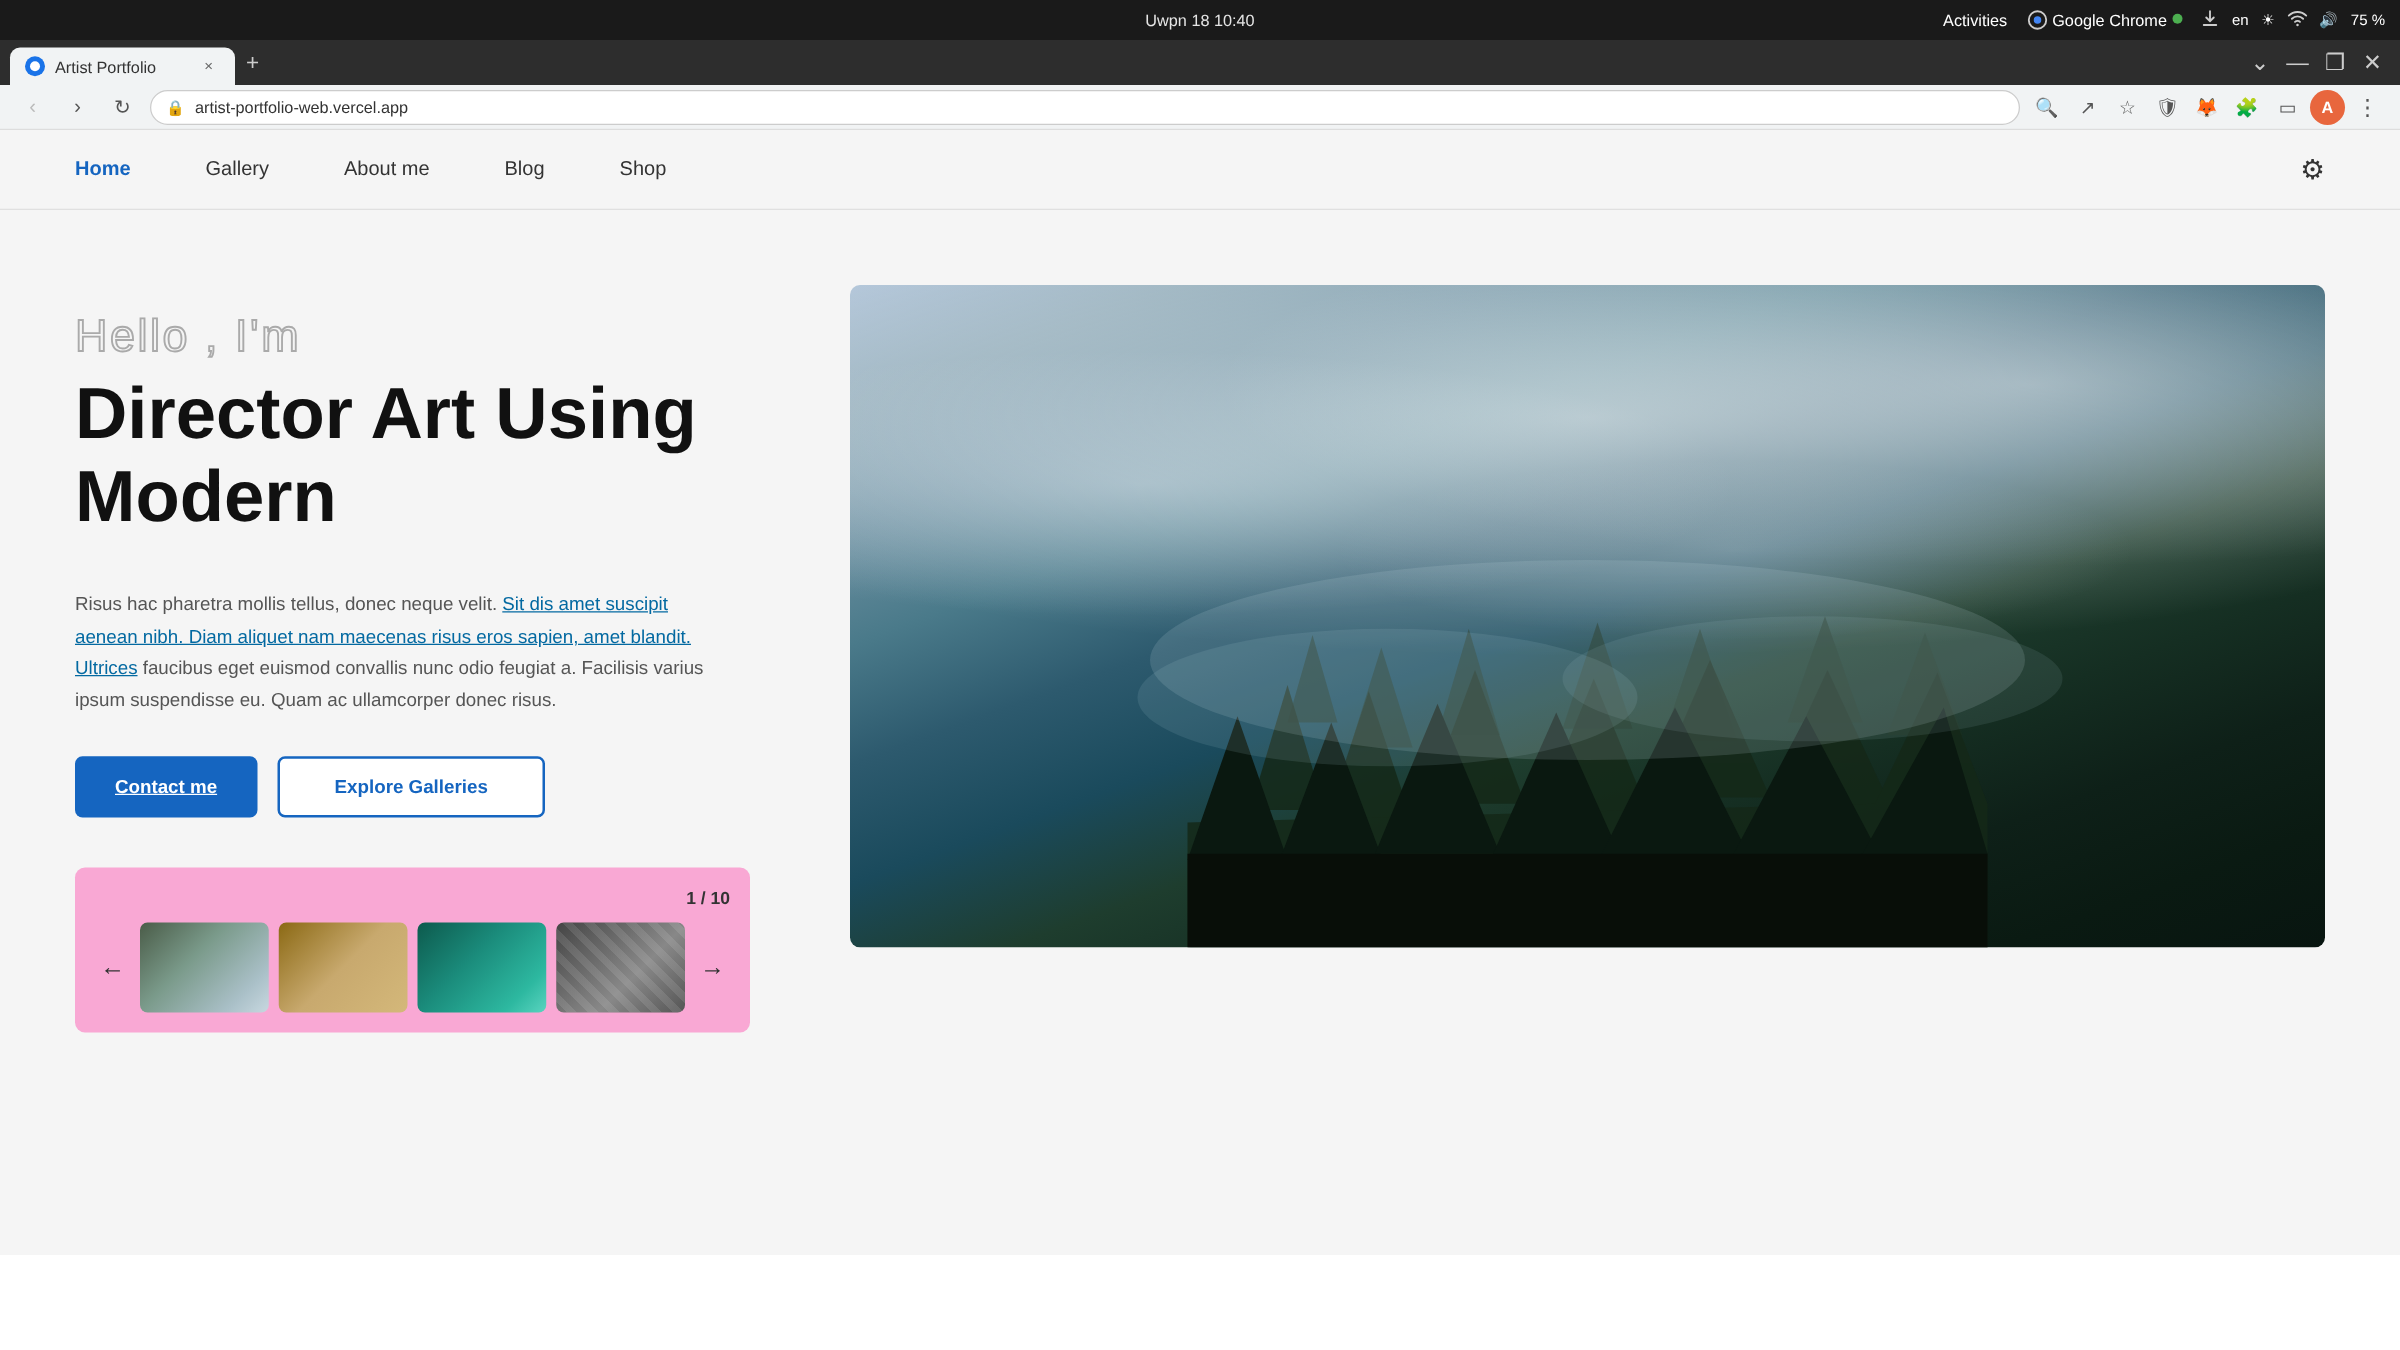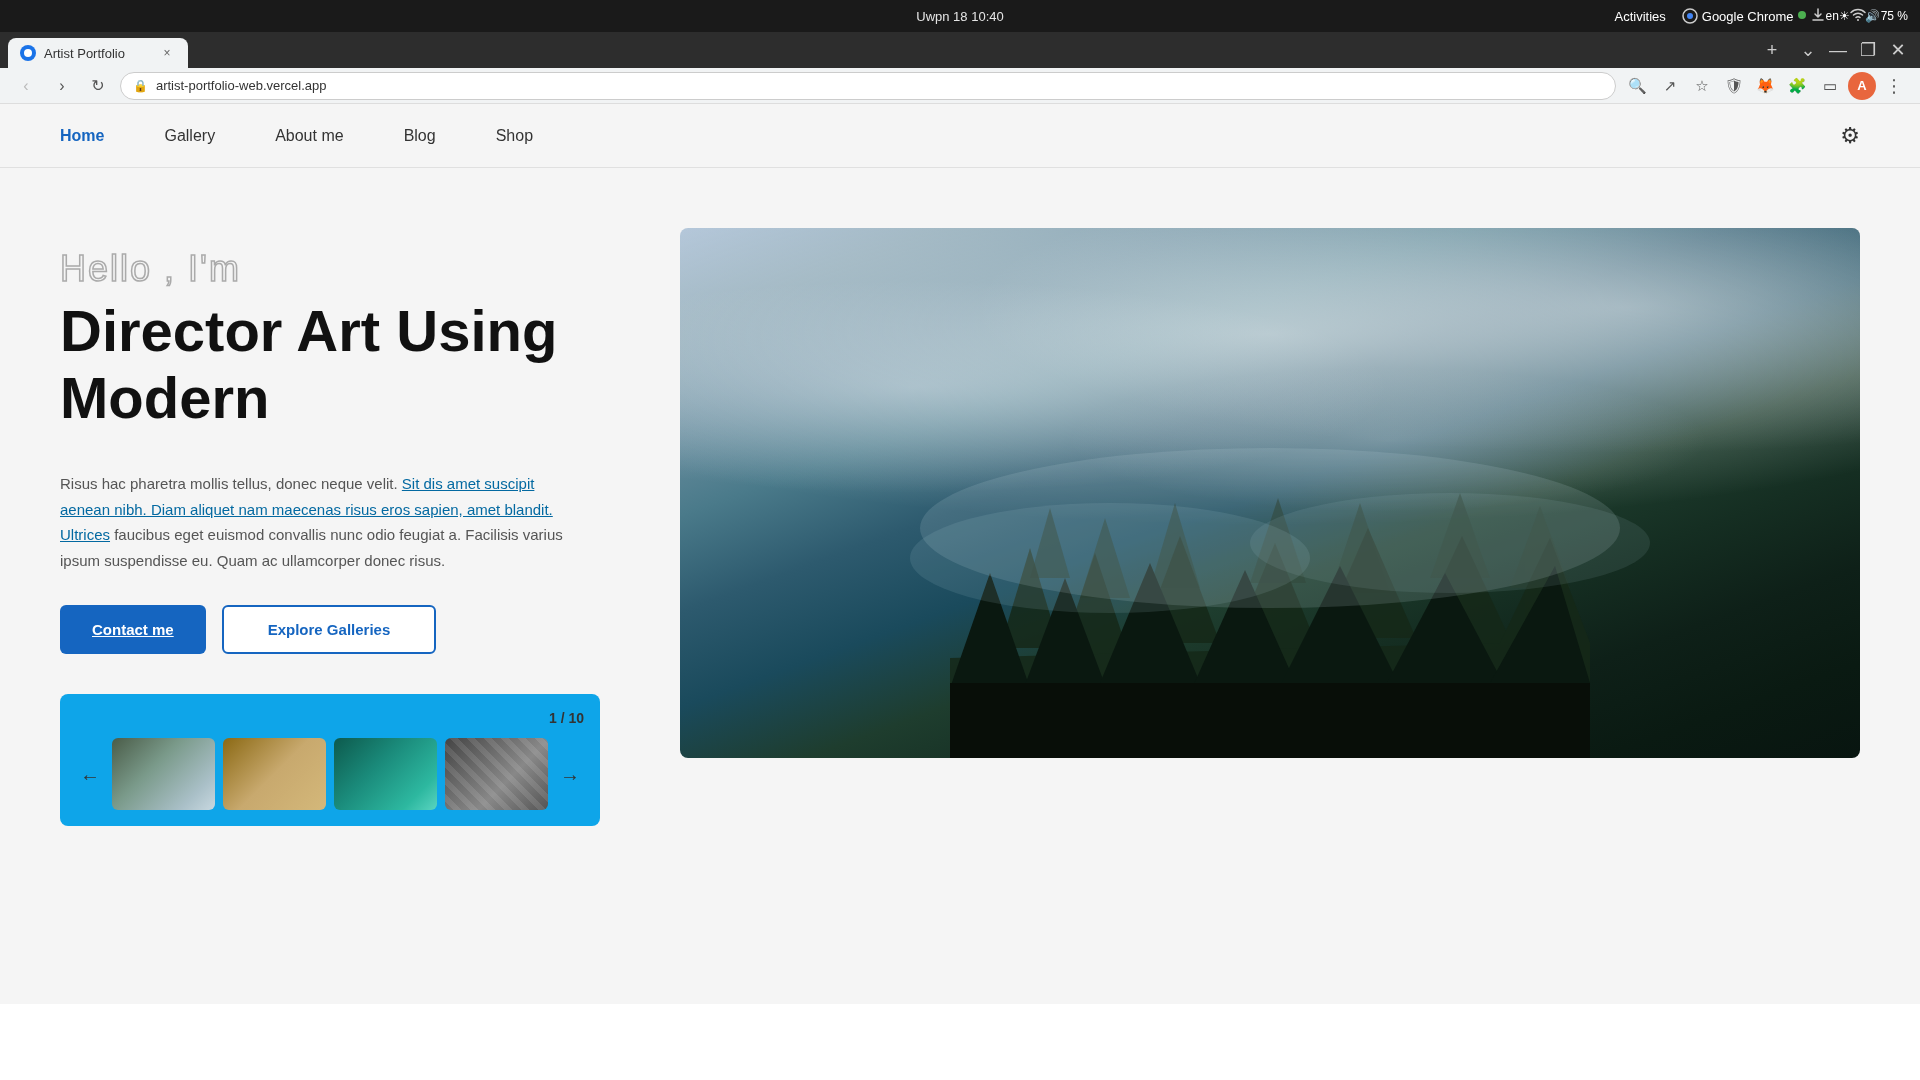--- a/index.html
+++ b/index.html
@@ -11,35 +11,34 @@
       background: #1a1a1a;
       display: flex;
       align-items: center;
       justify-content: flex-end;
       padding: 0 12px;
       color: #fff;
       font-size: 13px;
     }
     .os-bar-left { display: flex; align-items: center; gap: 16px; }
     .os-bar-center { position: absolute; left: 50%; transform: translateX(-50%); font-size: 13px; color: #e5e5e5; }
-    .os-bar-right { display: flex; align-items: center; font-size: 12px; }
+    .os-bar-right { display: flex; align-items: center; gap: 10px; font-size: 12px; }
 
     
     .browser-chrome {
       background: #2d2d2d;
       height: 36px;
       display: flex;
       align-items: stretch;
     }
     .tab-bar {
       display: flex;
       align-items: flex-end;
       padding: 0 0 0 8px;
       flex: 1;
-      justify-content: space-between;
     }
     .tab {
       display: flex;
       align-items: center;
       gap: 8px;
       background: #f1f3f4;
       border-radius: 8px 8px 0 0;
       padding: 0 12px;
       height: 30px;
       min-width: 180px;
@@ -150,21 +149,21 @@
       border: 2px solid #1565c0;
       padding: 14px 44px;
       border-radius: 6px;
       font-size: 15px;
       font-weight: 600;
       cursor: pointer;
     }
 
     
     .gallery-strip {
-      background: #0ea5e9;
+      background: #f9a8d4;
       border-radius: 8px;
       padding: 16px 16px 16px 16px;
       position: relative;
       width: 540px;
     }
     .gallery-counter {
       text-align: right;
       font-size: 14px;
       color: #888;
       margin-bottom: 12px;

